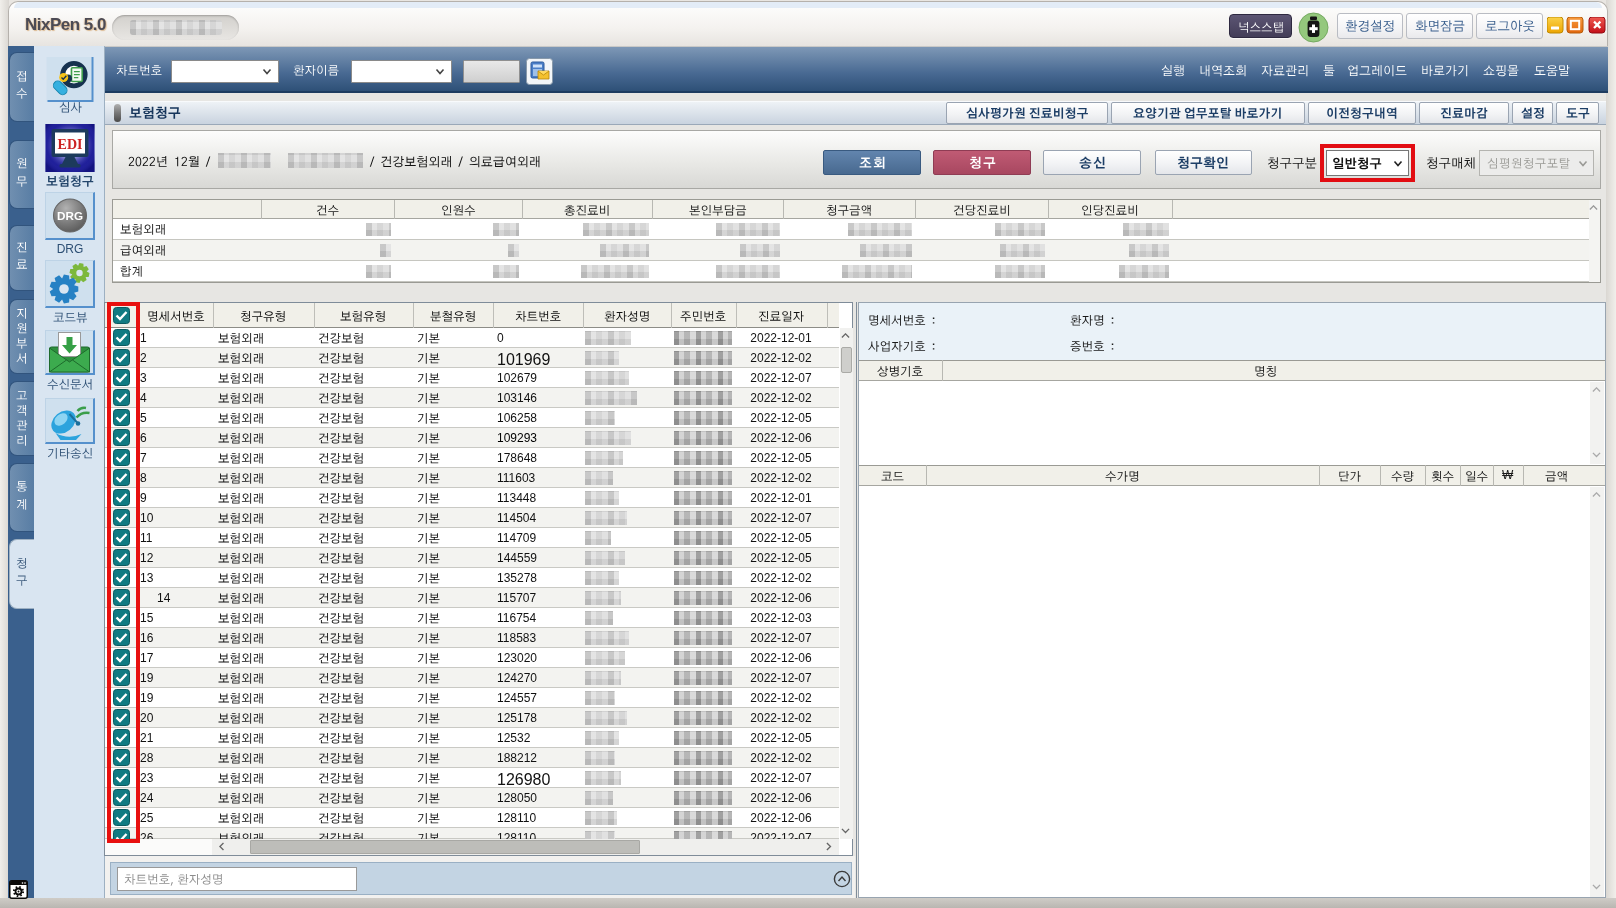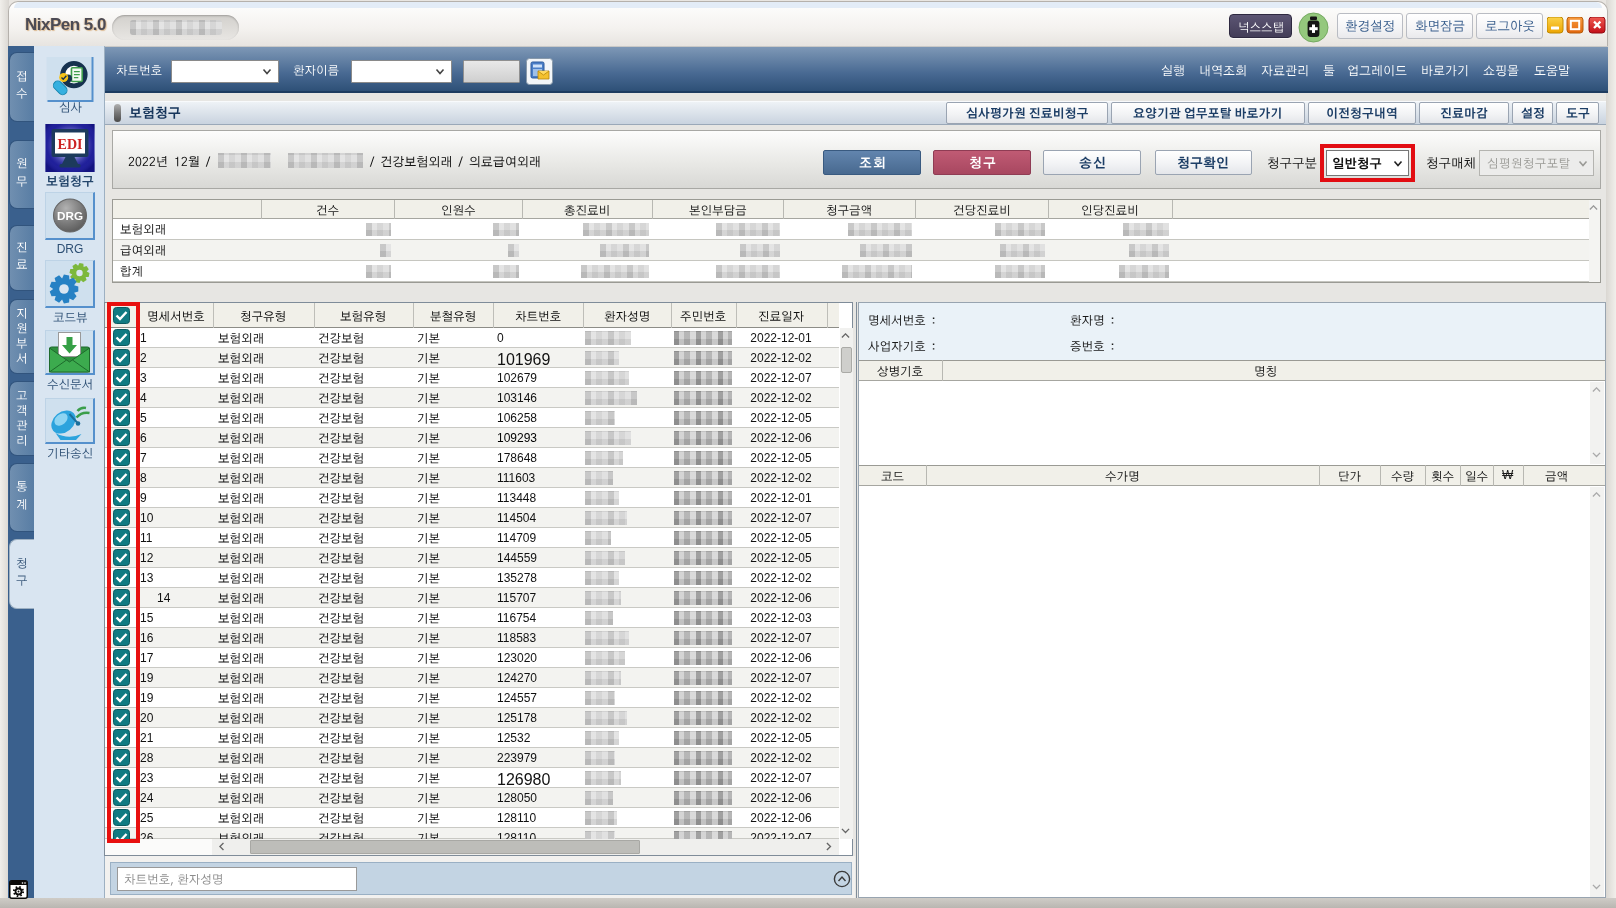--- a/index.html
+++ b/index.html
@@ -1635,21 +1635,21 @@
         <use href="#g107r" x="1968"></use>
         <use href="#g108r" x="2952"></use>
       </g>
     </svg>
     <svg class="kt " style="left:417.0px;top:750.4px" width="23" height="16" viewBox="0 0 23 16">
       <g fill="#111" transform="translate(0,12.60) scale(0.01172,-0.01172)">
         <use href="#g37r" x="0"></use>
         <use href="#g131r" x="984"></use>
       </g>
     </svg>
-    <div class="ab" style="left:497px;top:751px;font-size:12px;color:#111">223979</div>
+    <div class="ab" style="left:497px;top:751px;font-size:12px;color:#111">188212</div>
     <div class="ab mz" style="left:585px;top:751px;width:30px;height:14px"></div>
     <div class="ab mzd" style="left:674px;top:751px;width:58px;height:14px"></div>
     <div class="ab" style="left:781px;top:751px;transform:translateX(-50%);font-size:12px;color:#111">2022-12-02</div>
     <div class="ab" style="left:105px;top:768px;width:734px;height:20px;background:#ffffff;border-bottom:1px solid #c9c9c4;overflow:hidden"></div>
     <svg class="ab" style="left:113px;top:769px" width="17" height="17" viewBox="0 0 17 17">
       <rect x=".5" y=".5" width="16" height="16" rx="3" fill="#117a82" stroke="#0b5a60"></rect>
       <path d="M3.5 8.5l3.5 3.5 6.5-7" stroke="#fff" stroke-width="2.4" fill="none"></path>
     </svg>
     <div class="ab" style="left:140px;top:771px;font-size:12px;color:#111">23</div>
     <svg class="kt " style="left:218.0px;top:770.4px" width="46" height="16" viewBox="0 0 46 16">

